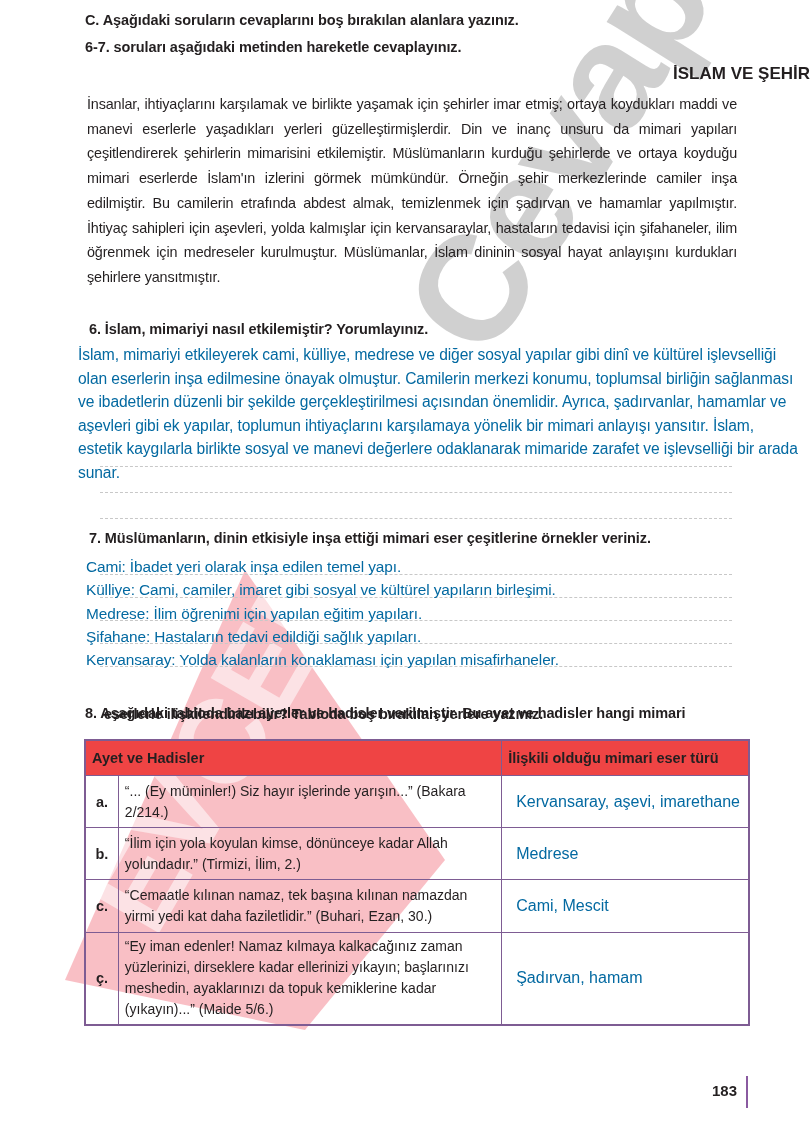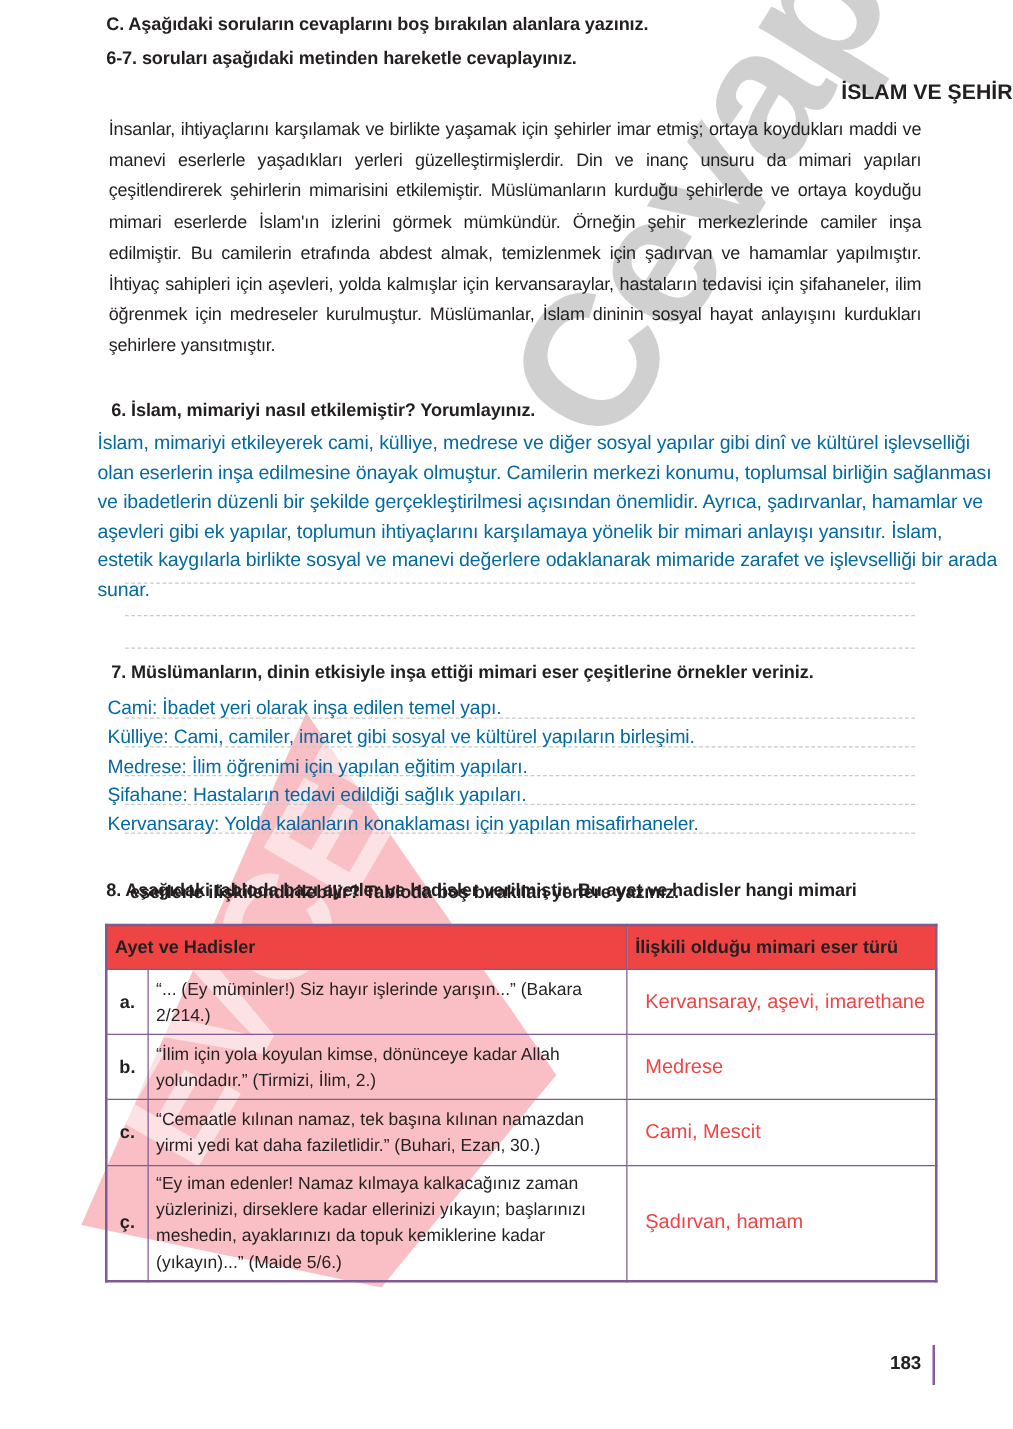--- a/index.html
+++ b/index.html
@@ -14,21 +14,21 @@
     .ans6 { left:66px; width:720px; top:343px; font-size:15.6px; line-height:23.5px; letter-spacing:-0.1px; }
     .dash { position:absolute; left:100px; width:632px; height:0; border-top:1px dashed #c8c8c8; }
     .ans7 { left:74px; top:555px; font-size:15.4px; line-height:23.3px; letter-spacing:-0.1px; }
     .ans7 div { white-space:nowrap; }
     table.qt { position:absolute; left:84px; top:739px; width:666px; border-collapse:collapse;
                border:2px solid #7e5c93; font-size:14px; }
     table.qt td, table.qt th { border:1.5px solid #7e5c93; vertical-align:middle; }
     table.qt th { background:#ef4444; text-align:left; font-weight:bold; font-size:14.5px; height:34px; padding:0 6px; }
     table.qt td.lbl { width:20px; text-align:center; font-weight:bold; font-size:14.5px; padding:0 6px; }
     table.qt td.txt { padding:3px 6px; line-height:21px; width:376px; }
-    table.qt td.ans { color:#ef4444; font-size:16px; padding:0 8px 0 14px; white-space:nowrap; }
+    table.qt td.ans { color:#0369a1; font-size:16px; padding:0 8px 0 14px; white-space:nowrap; }
     .pagenum { left:712px; top:1082px; font-size:15px; font-weight:bold; }
     .pagebar { left:746px; top:1076px; width:2px; height:32px; background:#8a5aa0; }
     .wm-grey { left:370px; top:290px; font-size:150px; font-weight:bold; color:rgba(150,150,150,0.45);
                transform:rotate(-58deg); transform-origin:left top; white-space:nowrap; letter-spacing:-4px; pointer-events:none; }
     .wm-red { left:45px; top:560px; width:420px; height:480px; pointer-events:none; }
   </style>
 </head>
 <body>
 
 <svg class="abs wm-red" viewBox="0 0 420 480">

